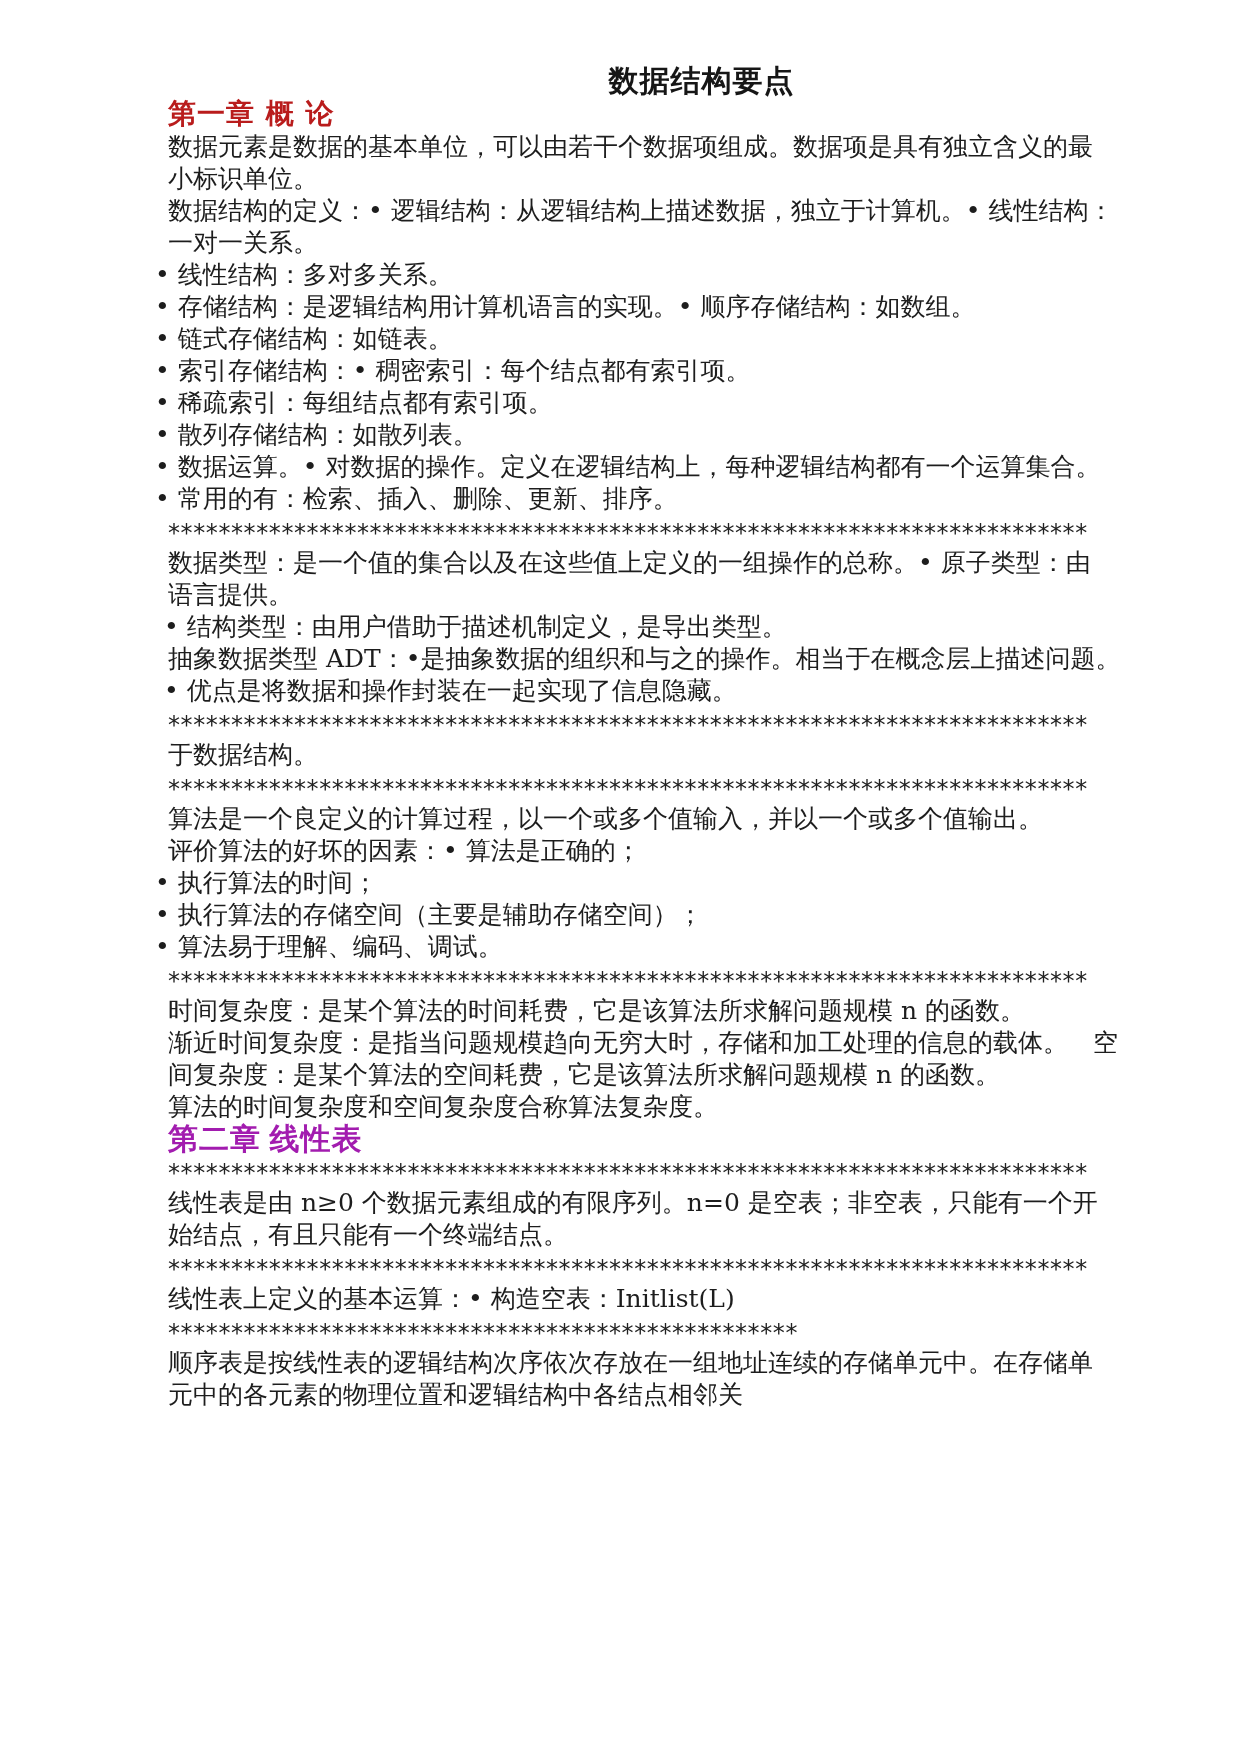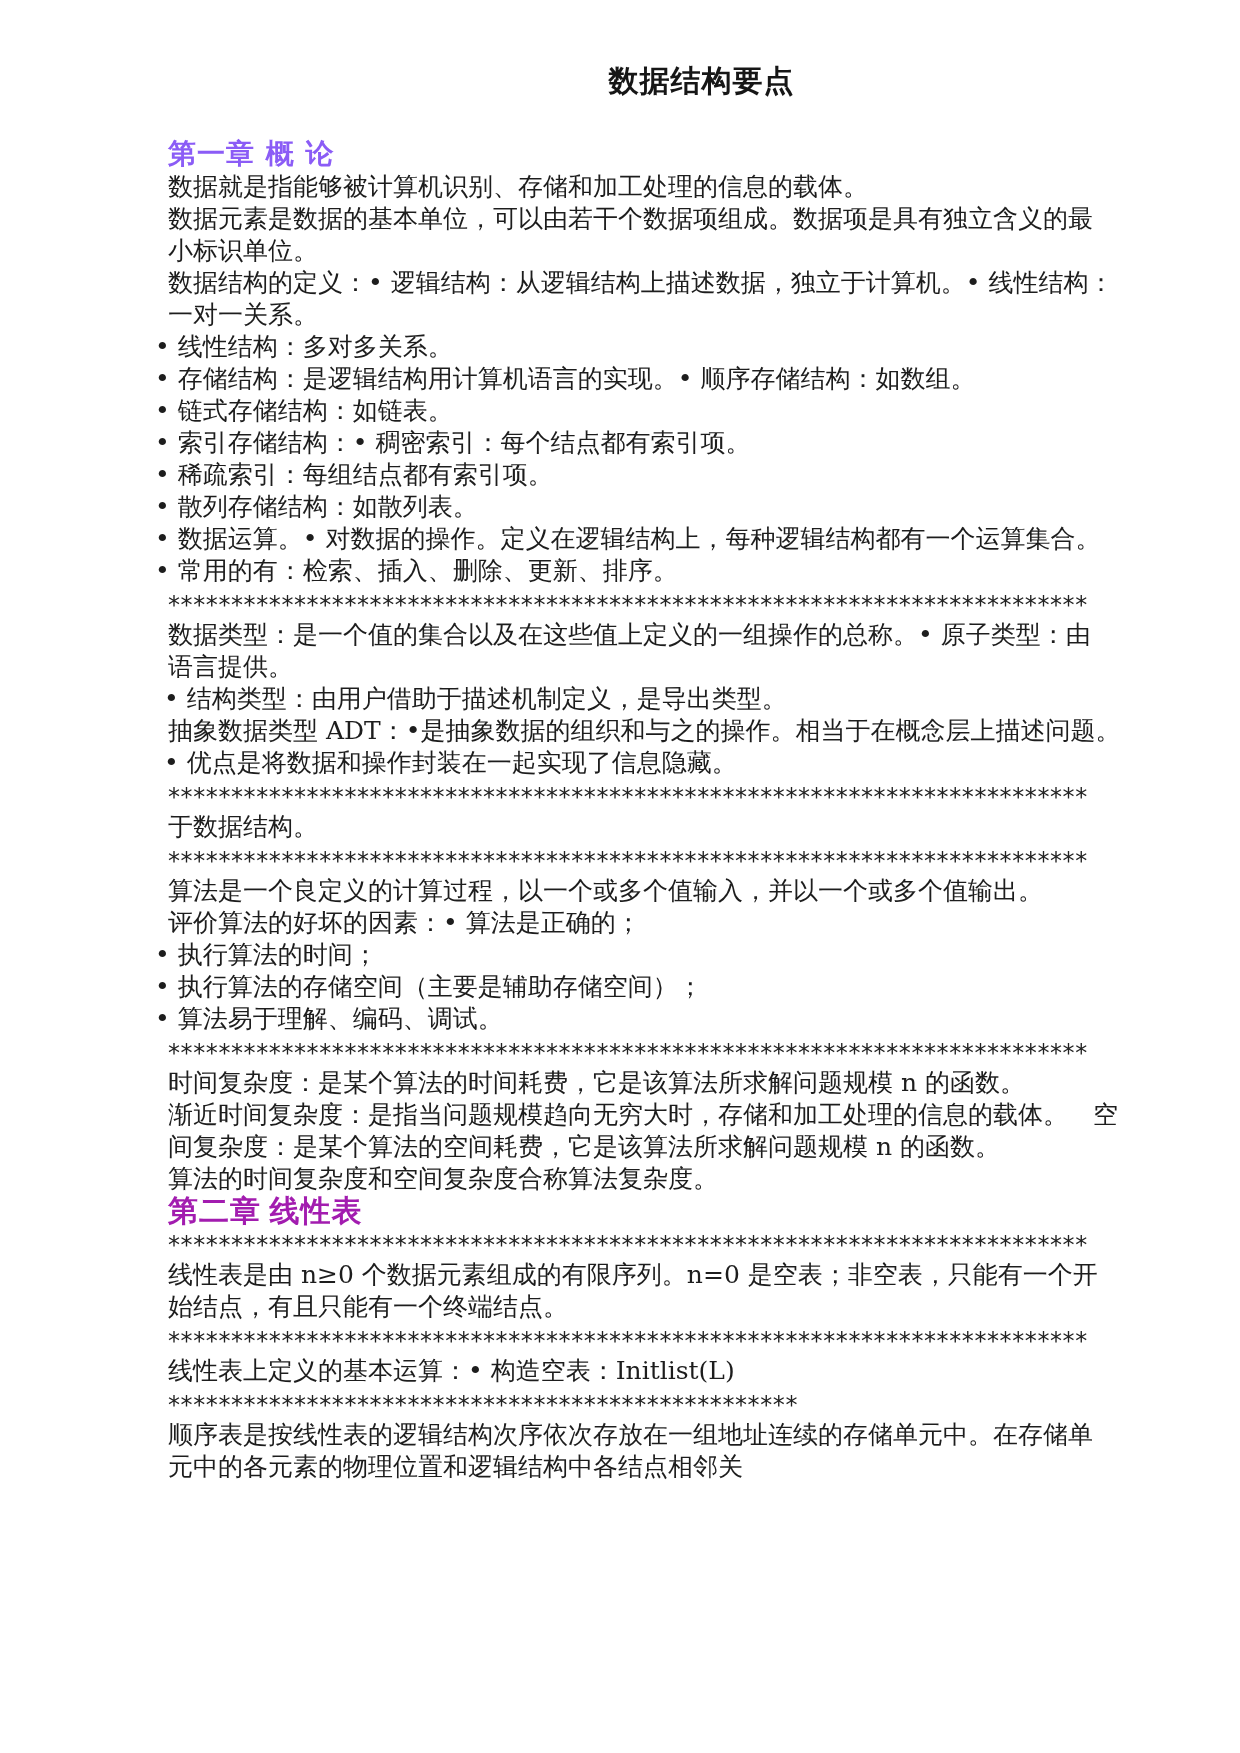--- a/index.html
+++ b/index.html
@@ -26,23 +26,22 @@
     transform: translateX(71px);
     color: #161616;
     white-space: nowrap;
   }
   .t-h1 {
     font-family: "DejaVu Sans", "Liberation Sans", sans-serif;
     font-weight: bold;
     font-size: 28px;
     line-height: 34px;
     letter-spacing: 1px;
-    color: #8b5cf6;
+    color: #b91c1c;
     white-space: nowrap;
-    margin-top: 40px;
   }
   .t-h2 {
     font-family: "DejaVu Sans", "Liberation Sans", sans-serif;
     font-weight: bold;
     font-size: 30px;
     line-height: 32px;
     letter-spacing: 1px;
     white-space: nowrap;
   }
   .t-line {
@@ -65,21 +64,20 @@
   }
   .t-sep.short { overflow: visible; }
 </style>
 </head>
 <body>
 
 <div class="page">
   <div class="doc">
       <div class="t-title">数据结构要点</div>
       <div class="t-h1">第一章 概 论</div>
-      <div class="t-line">数据就是指能够被计算机识别、存储和加工处理的信息的载体。</div>
       <div class="t-line">数据元素是数据的基本单位，可以由若干个数据项组成。数据项是具有独立含义的最</div>
       <div class="t-line">小标识单位。</div>
       <div class="t-line">数据结构的定义：• 逻辑结构：从逻辑结构上描述数据，独立于计算机。• 线性结构：</div>
       <div class="t-line">一对一关系。</div>
       <div class="t-line hang">• 线性结构：多对多关系。</div>
       <div class="t-line hang">• 存储结构：是逻辑结构用计算机语言的实现。• 顺序存储结构：如数组。</div>
       <div class="t-line hang">• 链式存储结构：如链表。</div>
       <div class="t-line hang">• 索引存储结构：• 稠密索引：每个结点都有索引项。</div>
       <div class="t-line hang">• 稀疏索引：每组结点都有索引项。</div>
       <div class="t-line hang">• 散列存储结构：如散列表。</div>

